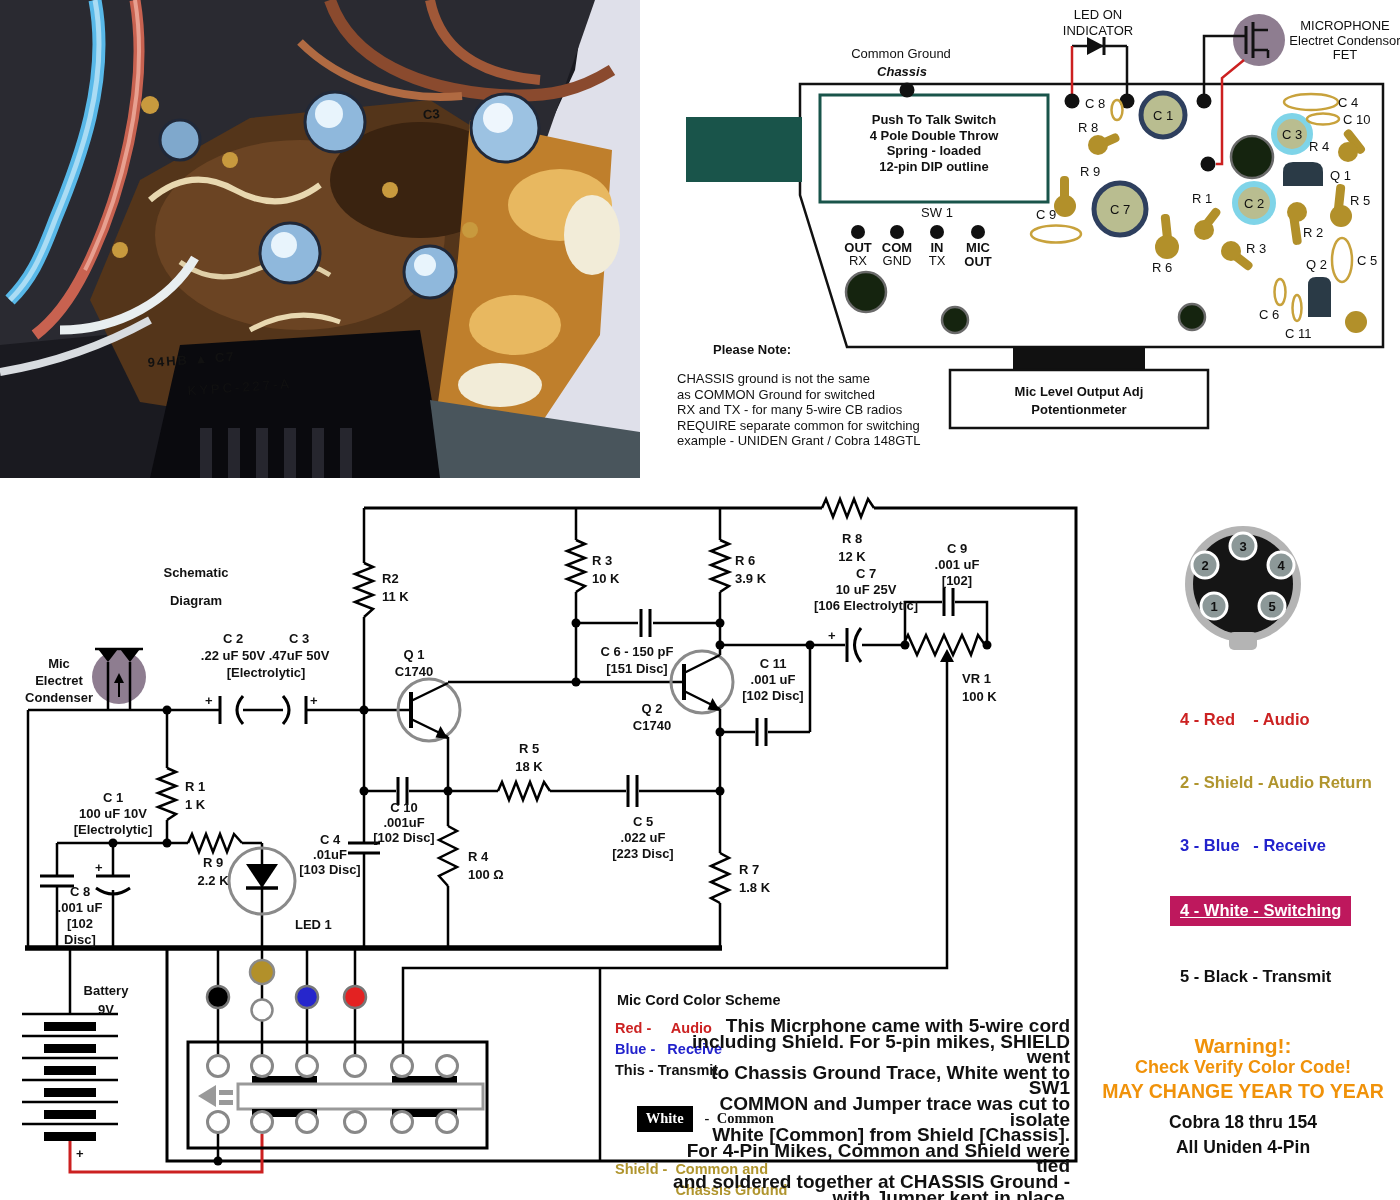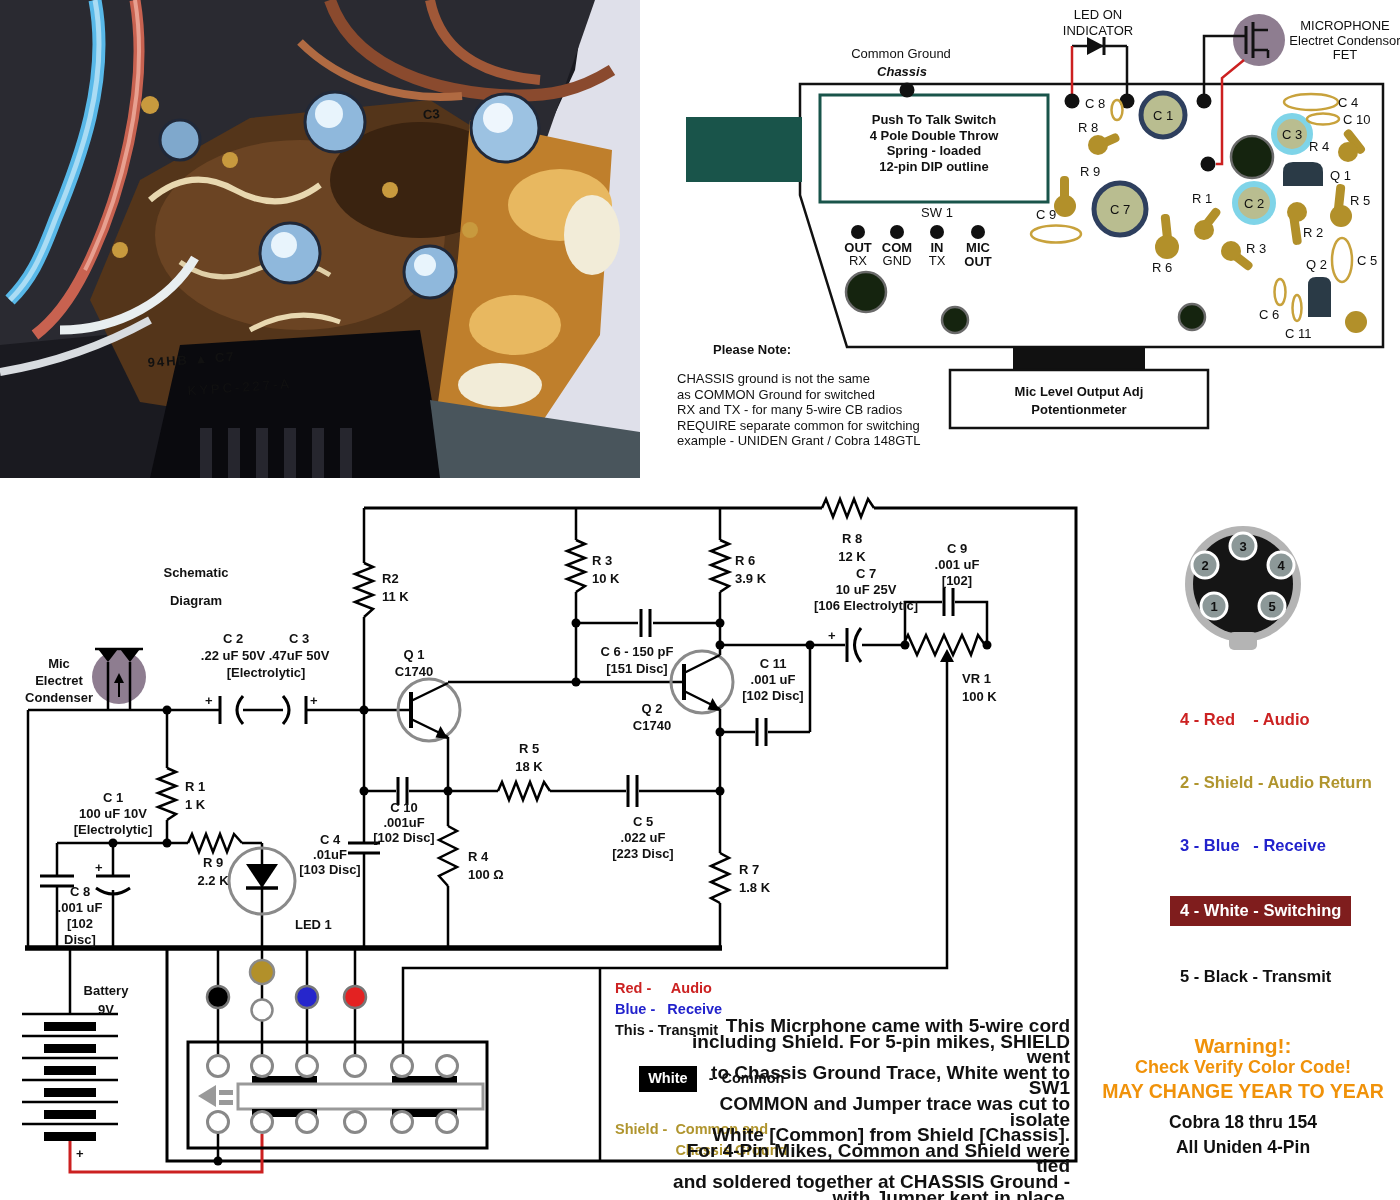--- a/index.html
+++ b/index.html
@@ -10,29 +10,29 @@
   .pcb{position:absolute;left:640px;top:0;width:760px;height:485px;}
   .schem{position:absolute;left:0;top:485px;width:1080px;height:715px;}
 
   .legend{position:absolute;left:1086px;top:485px;width:314px;text-align:center;color:#111;padding-top:24px;box-sizing:border-box;}
   .lg-title{font-size:17.5px;font-weight:bold;line-height:25px;}
   .lg-title2{margin-top:6px;}
   .conn{display:block;margin:6px auto 0;}
   .rows{margin:8px 0 0 94px;text-align:left;font-weight:bold;font-size:16.5px;white-space:pre;}
   .rows div{line-height:25px;}
   .row-red{color:#cc2222}.row-shield{color:#b0952e}.row-blue{color:#2222cc}.row-black{color:#111}
-  .row-white span{background:#7f1d1d;color:#fff;padding:2px 10px 3px;margin-left:-10px;display:inline-block;}
+  .row-white span{background:#be185d;color:#fff;padding:2px 10px 3px;margin-left:-10px;display:inline-block;text-decoration:underline;}
   .warning{margin-top:8px;color:#f0920a;font-weight:bold;}
   .w1{font-size:21px;line-height:21px}.w2{font-size:18px;line-height:23px}.w3{font-size:19.5px;line-height:25px}
 
   .miccord{position:absolute;left:602px;top:978px;width:474px;height:182px;font-size:14.5px;font-weight:bold;}
   .mc-title{margin:14px 0 10px 15px;color:#111;}
   .mc-row{margin-left:13px;line-height:21px;white-space:pre;}
   .mc-red{color:#cc2222}.mc-blue{color:#2222cc}.mc-black{color:#111}
-  .mc-white{margin-top:4px;}
+  .mc-white{margin-top:4px;font-family:Liberation Serif, serif;}
   .wbox{background:#000;color:#fff;padding:2px 9px 3px;display:inline-block;}
   .wval{margin-left:12px;color:#111;}
   .mc-shield{color:#b0952e;margin-top:6px;display:flex;gap:8px;}
   .sval{white-space:pre-line;}
   .mc-para{position:absolute;right:6px;top:40px;width:402px;text-align:right;font-size:19px;line-height:15.6px;color:#111;white-space:pre-line;}
 </style>
 </head>
 <body>
 
 <div id="app">
@@ -420,20 +420,21 @@
           <text text-anchor="start" font-weight="bold"><tspan x="205" y="705">+</tspan></text>
           <text text-anchor="start" font-weight="bold"><tspan x="310" y="705">+</tspan></text>
           <text text-anchor="start" font-weight="bold"><tspan x="95" y="872">+</tspan></text>
           <text text-anchor="start" font-weight="bold"><tspan x="828" y="640">+</tspan></text>
           <text text-anchor="start" fill="#cc2020" font-weight="bold"><tspan x="76" y="1158">+</tspan></text>
         </g>
     </svg>
   </section>
 
   <div class="miccord">
+    <div class="mc-title">Mic Cord Color Scheme</div>
     <div class="mc-row mc-red">Red -     Audio</div>
     <div class="mc-row mc-blue">Blue -   Receive</div>
     <div class="mc-row mc-black">This - Transmit</div>
     <div class="mc-row mc-white">
       <span class="wbox">White</span><span class="wval">-  Common</span>
     </div>
     <div class="mc-row mc-shield">
       <span>Shield -</span><span class="sval">Common and
 Chassis Ground</span>
     </div>

